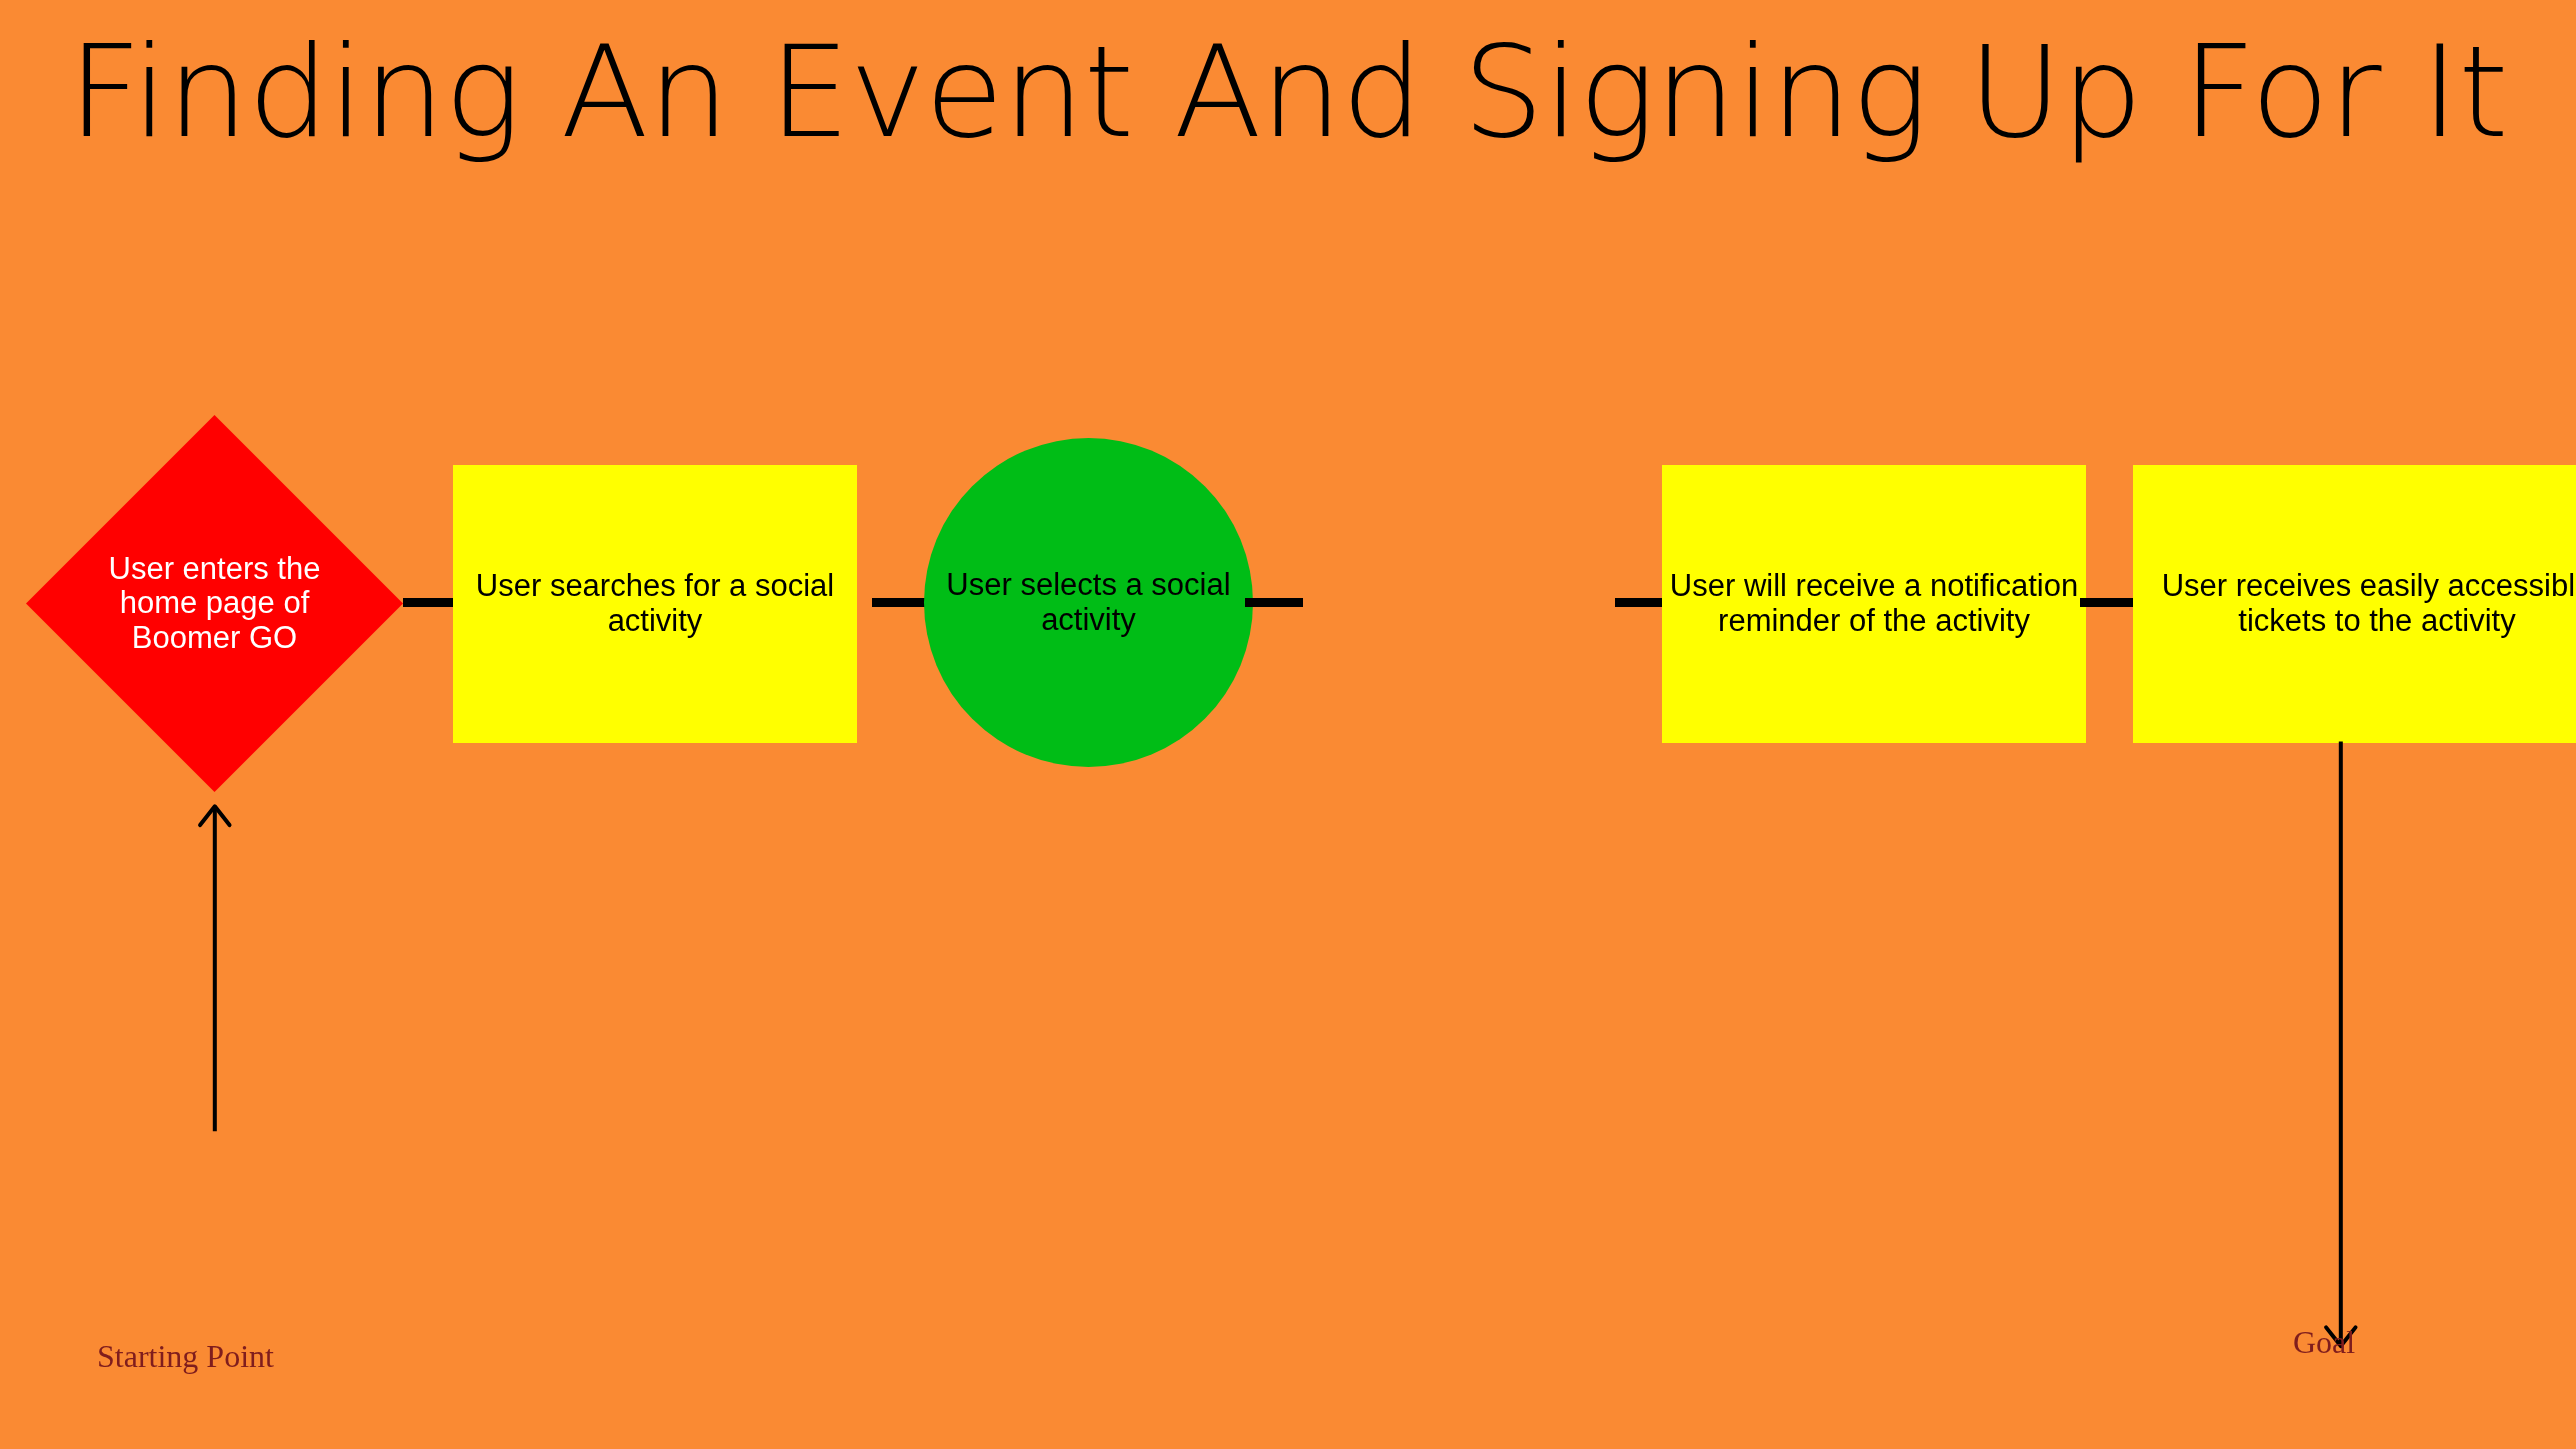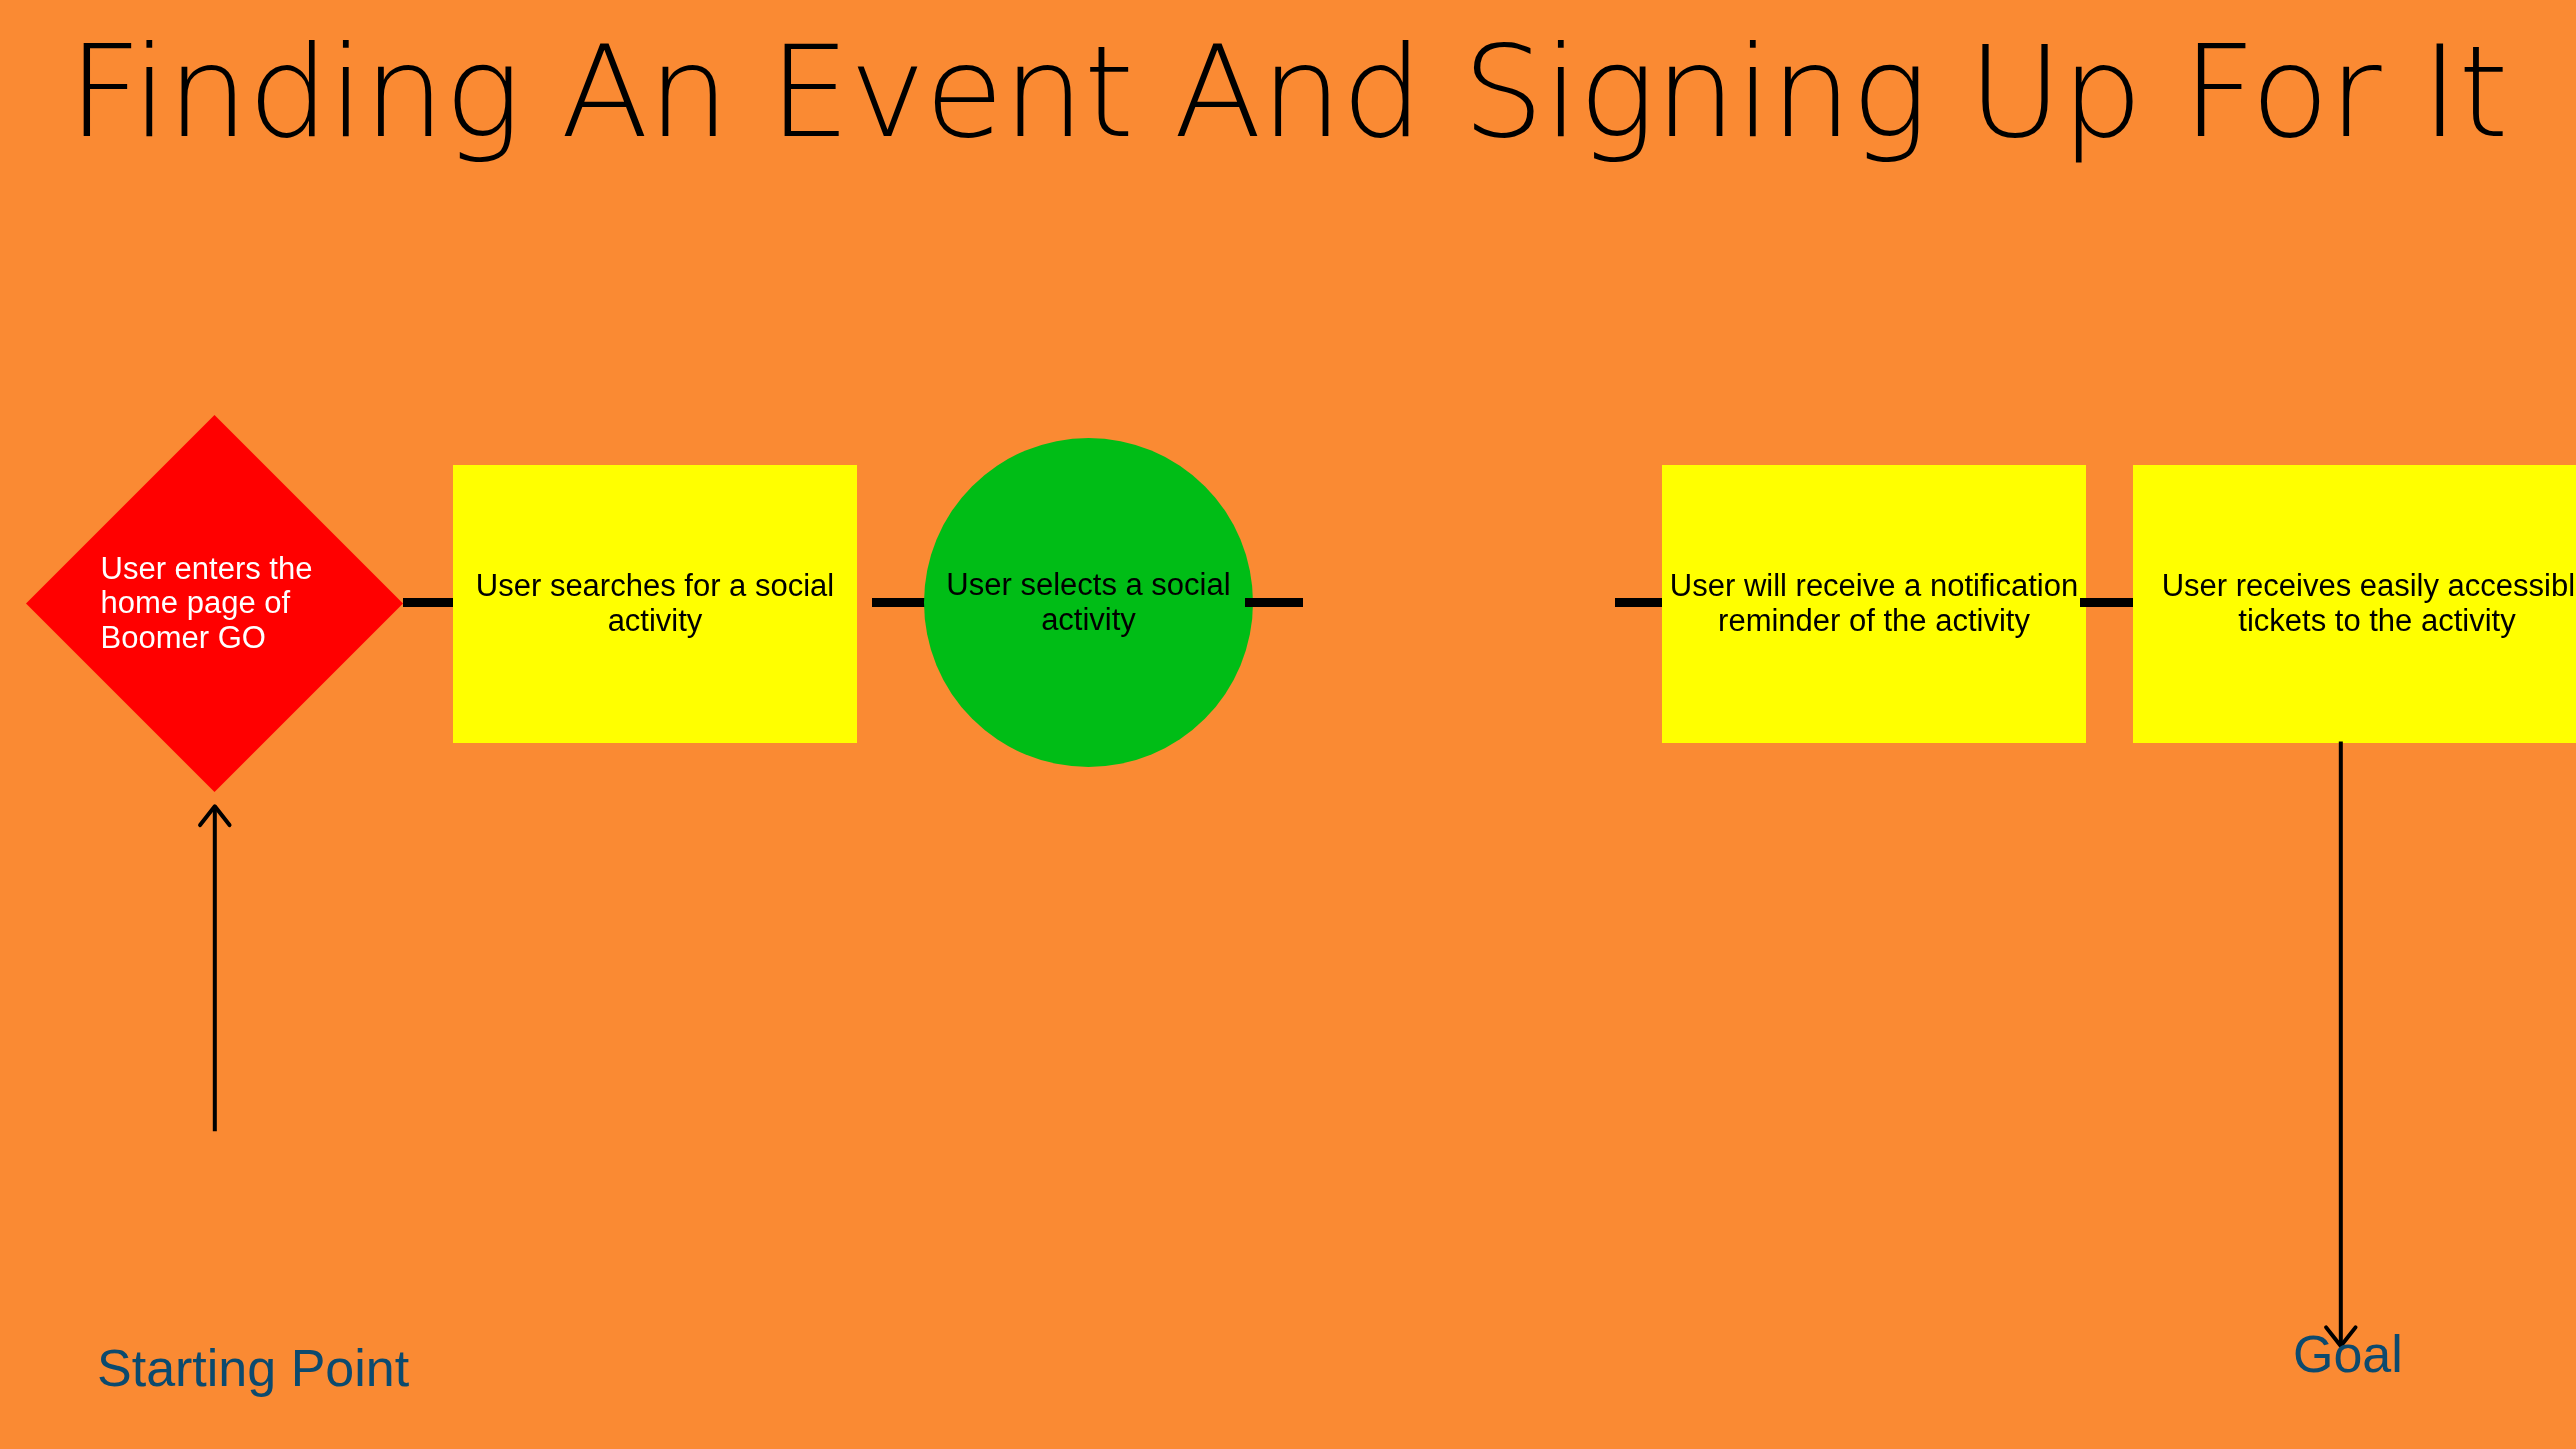--- a/index.html
+++ b/index.html
@@ -62,21 +62,21 @@
   }
   #diamond-label {
     position: absolute;
     left: 50%;
     top: 50%;
     transform: translate(-50%, -50%);
     width: 228px;
     color: #ffffff;
     font-size: 31px;
     line-height: 1.12;
-    text-align: left;
+    text-align: center;
   }
 
   
   .rect-node {
     position: absolute;
     background: #ffff00;
     display: flex;
     align-items: center;
     justify-content: center;
   }
@@ -120,24 +120,24 @@
 
   
   .annotation-arrow {
     position: absolute;
   }
   #start-arrow  { left: 168px;  top: 798px; width: 107px; height: 335px; }
   #goal-arrow   { left: 2294px; top: 738px; width: 107px; height: 617px; }
 
   .annotation-label {
     position: absolute;
-    font-family: Liberation Sans, sans-serif;
+    font-family: Liberation Serif, serif;
     font-weight: 400;
-    font-size: 52px;
-    color: #0c4a6e;
+    font-size: 32px;
+    color: #7f1d1d;
     white-space: nowrap;
   }
   #starting-point-label { left: 97px;  top: 1338px; }
   #goal-label           { left: 2293px; top: 1324px; }
 </style>
 </head>
 <body>
 
 <div id="canvas">
 

